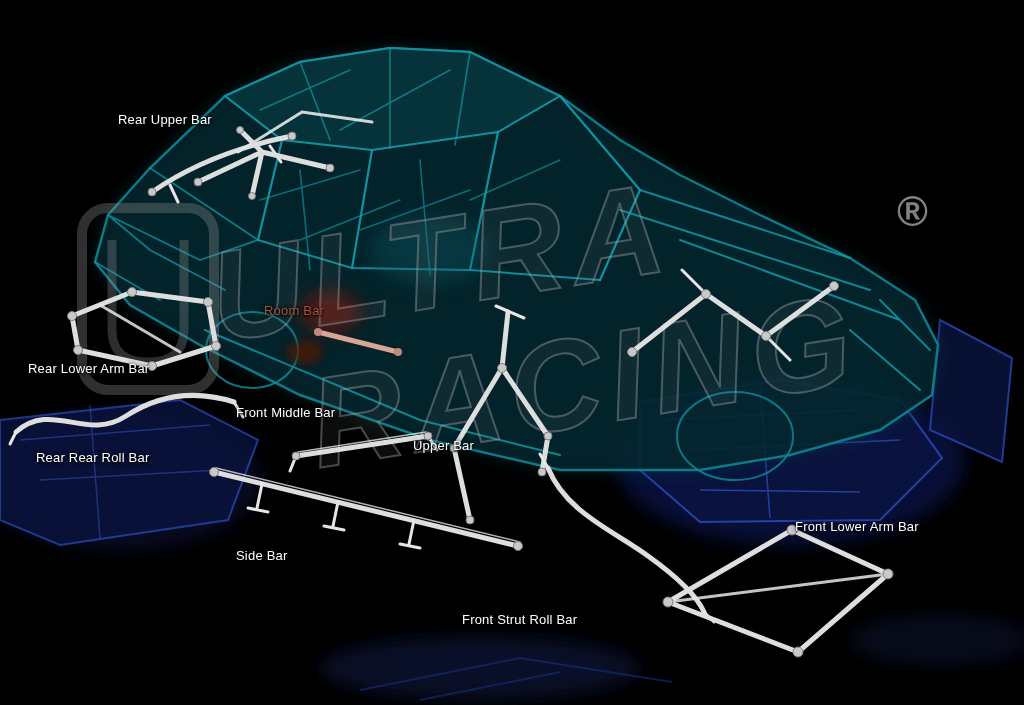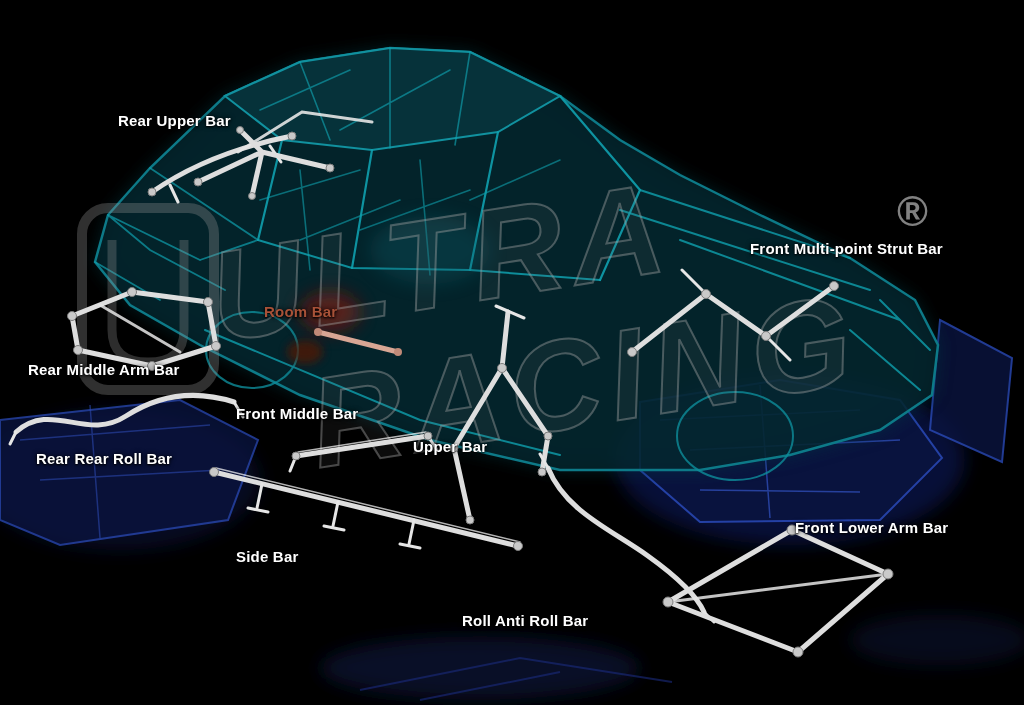--- a/index.html
+++ b/index.html
@@ -2,21 +2,21 @@
 <html><head>
 <meta charset="utf-8">
 <style>
   html,body{margin:0;padding:0;background:#000;}
   .stage{
     position:relative;width:1024px;height:705px;background:#000;
     overflow:hidden;font-family:"Liberation Sans",sans-serif;
   }
   .stage svg{position:absolute;left:0;top:0;}
   .label{
-    position:absolute;font-weight:bold;font-size:15px;color:#fff;
+    position:absolute;font-weight:normal;font-size:13px;color:#fff;
     white-space:nowrap;letter-spacing:.2px;
     text-shadow:0 1px 2px #000,0 0 5px #000;
     z-index:30;
   }
   #lb-rear-upper{left:118px;top:112px;}
   #lb-rear-multi{left:92px;top:204px;}
   #lb-room{left:248px;top:303px;color:#a85238;margin-left:16px;}
   #lb-rear-lower-arm{left:28px;top:361px;}
   #lb-lower-middle{left:236px;top:405px;}
   #lb-rear-anti{left:36px;top:450px;}
@@ -189,23 +189,22 @@
       <path class="barthin" d="M706,294 L682,270 M766,336 L790,360"></path>
       <circle class="joint" cx="632" cy="352" r="4.5"></circle>
         <circle class="joint" cx="706" cy="294" r="4.5"></circle>
       <circle class="joint" cx="766" cy="336" r="4.5"></circle>
         <circle class="joint" cx="834" cy="286" r="4.5"></circle>
     </g>
   </svg>
 
   <div class="label" id="lb-rear-upper">Rear Upper Bar</div>
   <div class="label" id="lb-room">Room Bar</div>
-  <div class="label" id="lb-rear-lower-arm">Rear Middle Arm Bar</div>
+  <div class="label" id="lb-rear-lower-arm">Rear Lower Arm Bar</div>
   <div class="label" id="lb-lower-middle">Front Middle Bar</div>
   <div class="label" id="lb-rear-anti">Rear Rear Roll Bar</div>
   <div class="label" id="lb-fender">Upper Bar</div>
   <div class="label" id="lb-side">Side Bar</div>
-  <div class="label" id="lb-front-anti">Roll Anti Roll Bar</div>
+  <div class="label" id="lb-front-anti">Front Strut Roll Bar</div>
   <div class="label" id="lb-front-lower-arm">Front Lower Arm Bar</div>
-  <div class="label" id="lb-front-multi">Front Multi-point Strut Bar</div>
 
   <div id="registered-mark">®</div>
 </div>
 
 </body></html>

